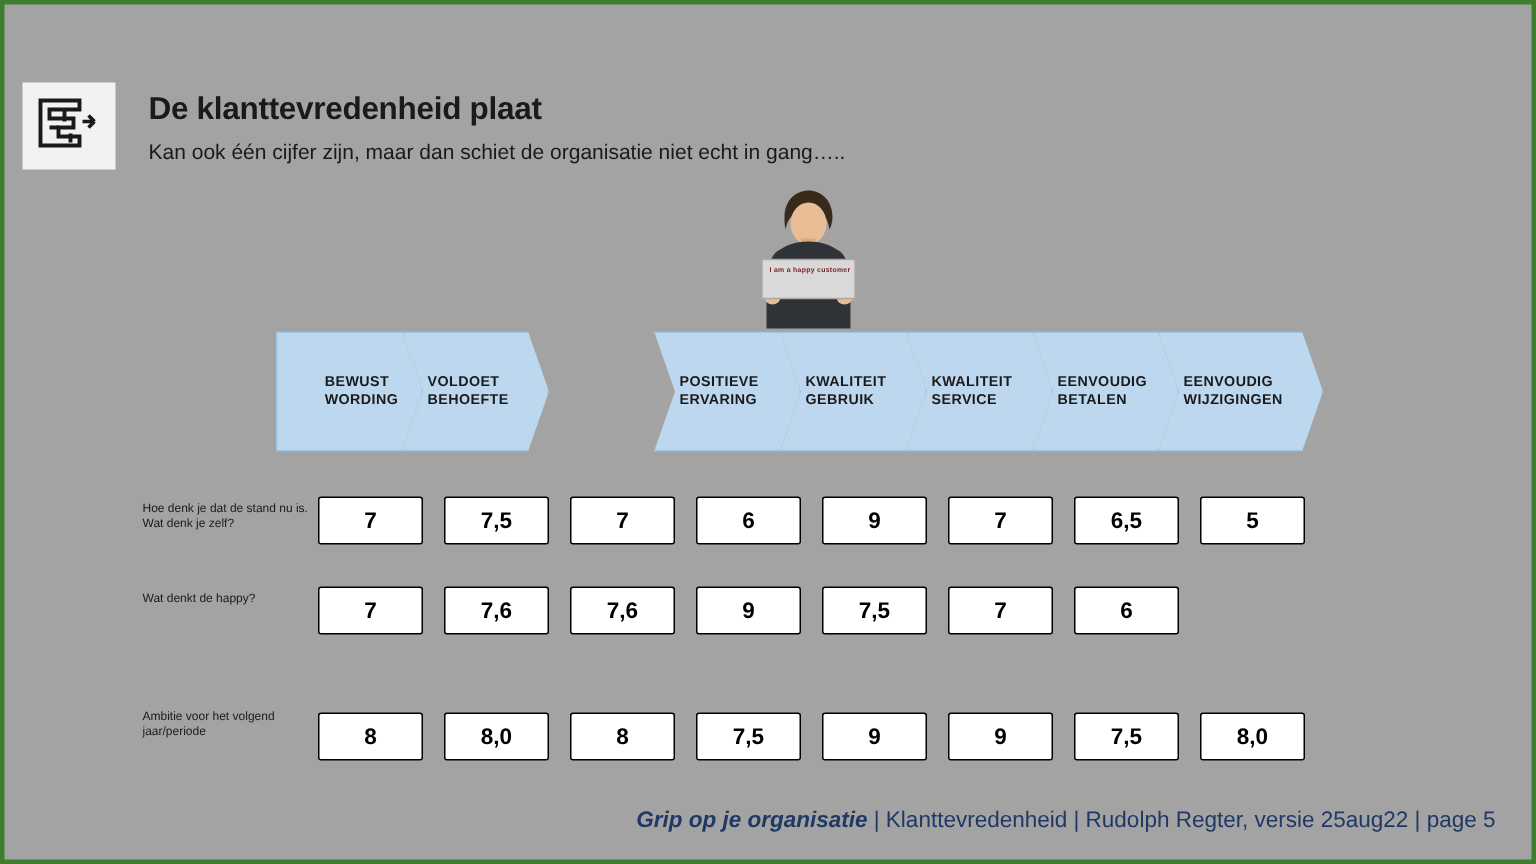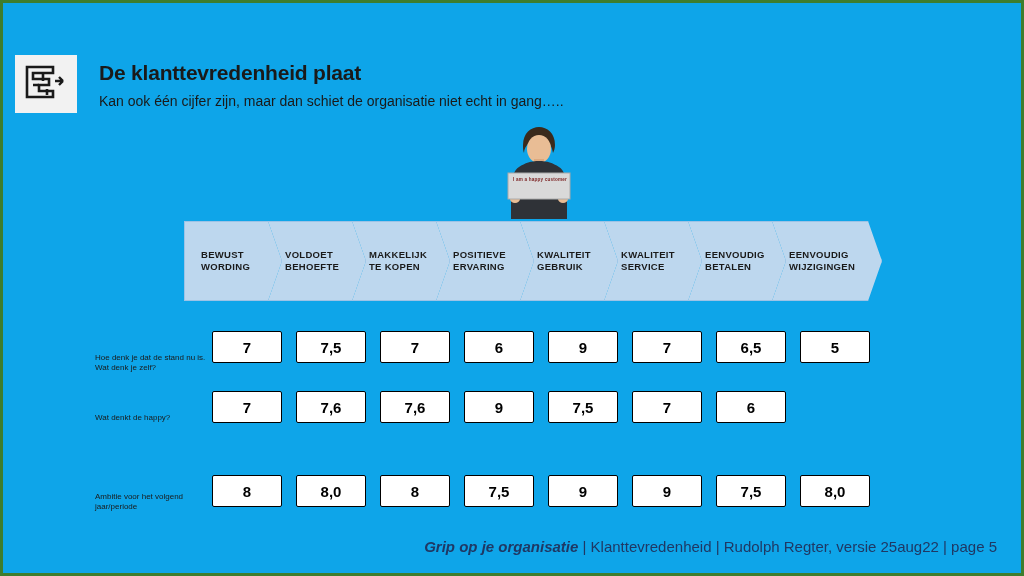--- a/index.html
+++ b/index.html
@@ -12,21 +12,21 @@
     height: 576px;
     font-family: "Liberation Sans", sans-serif;
     overflow: hidden;
   }
   #slide {
     position: relative;
     width: 1024px;
     height: 576px;
     box-sizing: border-box;
     border: 3px solid #3e7d2e;
-    background: #0ea5e9;
+    background: #a3a3a3;
   }
 
   
   #logo-box {
     position: absolute;
     left: 12px;
     top: 52px;
     width: 62px;
     height: 58px;
     background: #f2f2f2;
@@ -90,21 +90,21 @@
     top: 0;
     width: 98px;
     height: 80px;
     background: #bdd7ee;
     border: 1px solid #9dc3e6;
     box-sizing: border-box;
     display: flex;
     align-items: center;
     padding-left: 16px;
   }
-  .chev.c0 { clip-path: polygon(0 0, 84px 0, 98px 50%, 84px 100%, 0 100%); }
+  .chev.c0 { clip-path: polygon(0 0, 84px 0, 98px 50%, 84px 100%, 0 100%); justify-content: center; }
   .chev.cm { clip-path: polygon(0 0, 84px 0, 98px 50%, 84px 100%, 0 100%, 14px 50%); }
   .chev.clast {
     width: 110px;
     clip-path: polygon(0 0, 96px 0, 110px 50%, 96px 100%, 0 100%, 14px 50%);
   }
   .chev-label {
     font-size: 9.5px;
     line-height: 12px;
     color: #1a1a1a;
     font-weight: bold;
@@ -114,21 +114,20 @@
   }
 
   
   .row-label {
     position: absolute;
     left: 92px;
     width: 112px;
     font-size: 8px;
     line-height: 10px;
     color: #1a1a1a;
-    margin-top: 19px;
   }
   .row {
     position: absolute;
     left: 202px;
     width: 672px;
     height: 30px;
     display: flex;
     gap: 0px;
   }
   .cellwrap {
@@ -214,24 +213,20 @@
 
   <div id="chevrons">
     <div class="chev c0" style="left:0px">
       <span class="chev-label">BEWUST
 WORDING</span>
     </div>
     <div class="chev cm" style="left:84px">
       <span class="chev-label">VOLDOET
 BEHOEFTE</span>
     </div>
-    <div class="chev cm" style="left:168px">
-      <span class="chev-label">MAKKELIJK
-TE KOPEN</span>
-    </div>
     <div class="chev cm" style="left:252px">
       <span class="chev-label">POSITIEVE
 ERVARING</span>
     </div>
     <div class="chev cm" style="left:336px">
       <span class="chev-label">KWALITEIT
 GEBRUIK</span>
     </div>
     <div class="chev cm" style="left:420px">
       <span class="chev-label">KWALITEIT

